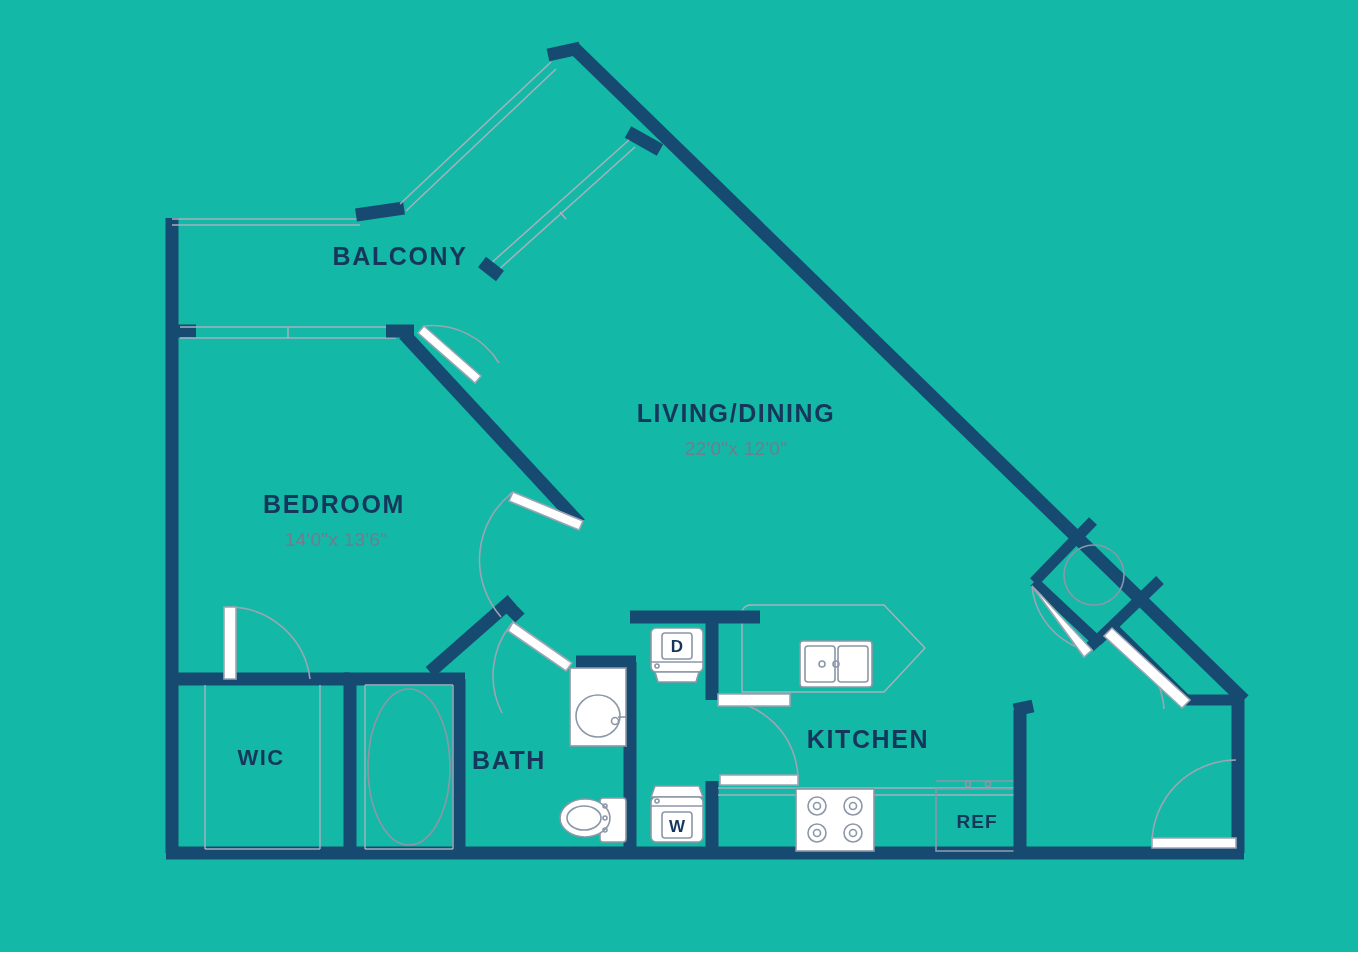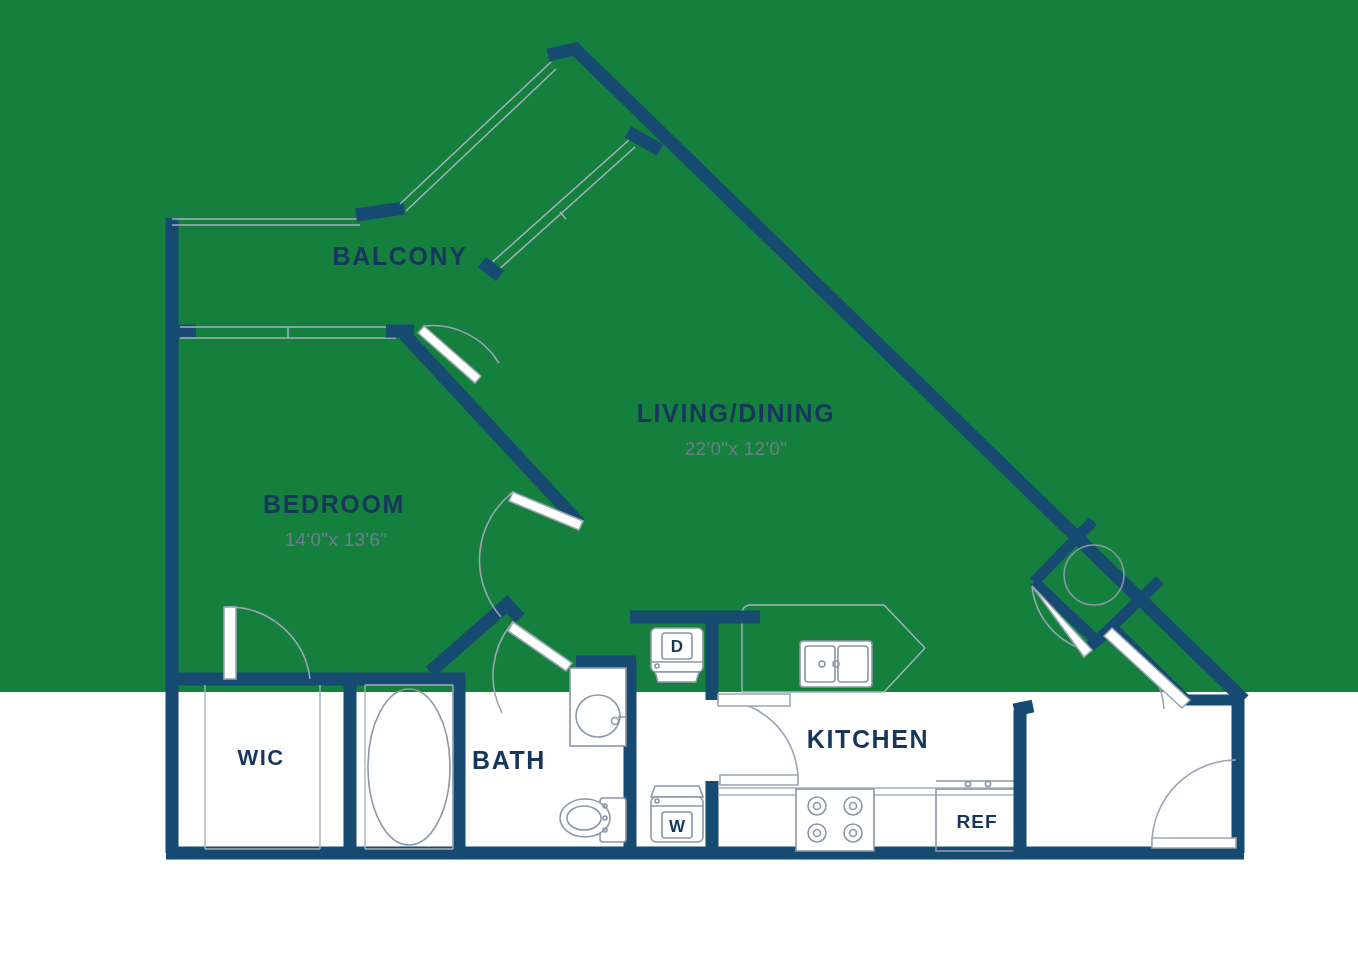--- a/index.html
+++ b/index.html
@@ -9,22 +9,22 @@
   }
   body {
     width: 1358px;
     height: 960px;
     font-family: "Liberation Sans", sans-serif;
     overflow: hidden;
   }
   #floorplan-root {
     position: relative;
     width: 1358px;
-    height: 692px;
-    background: #15803d;
+    height: 952px;
+    background: #14b8a6;
   }
   svg#plan {
     position: absolute;
     left: 0;
     top: 0;
     width: 1358px;
     height: 960px;
     display: block;
   }
   .wall {

